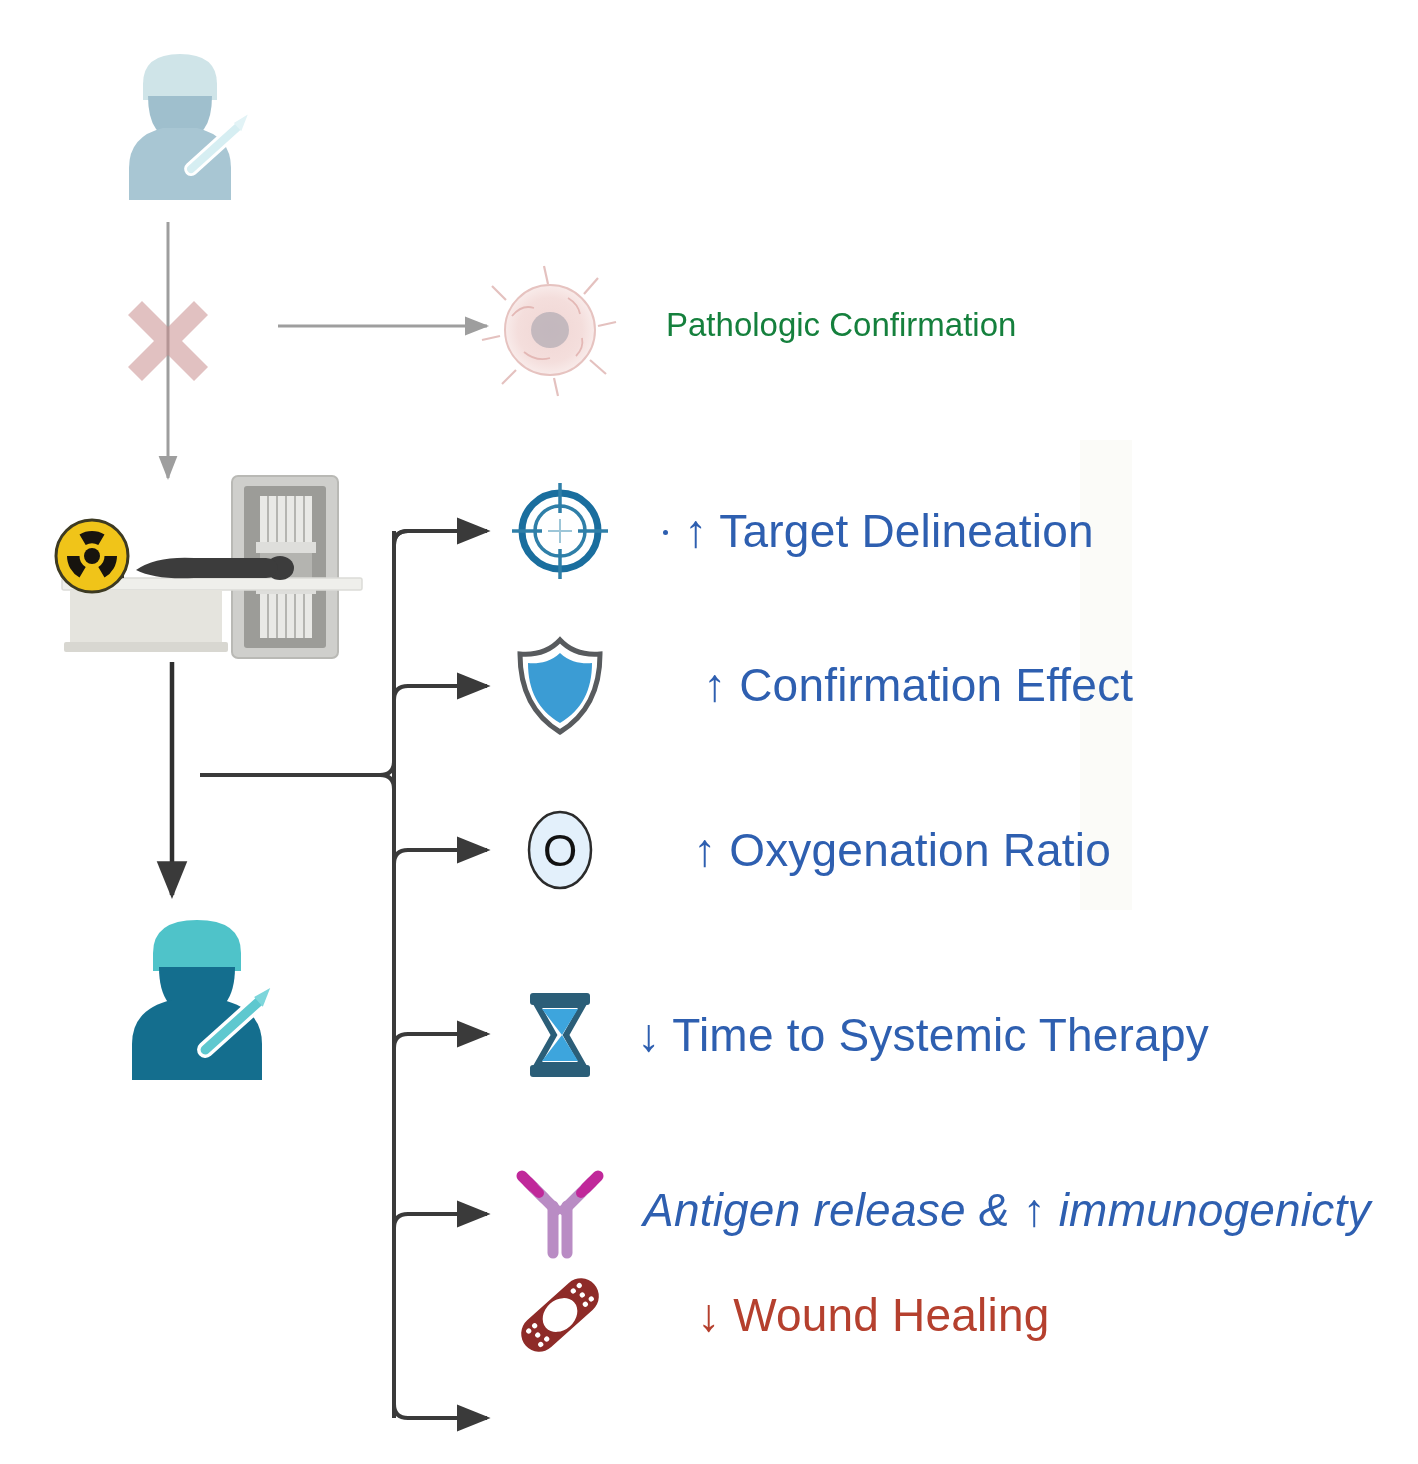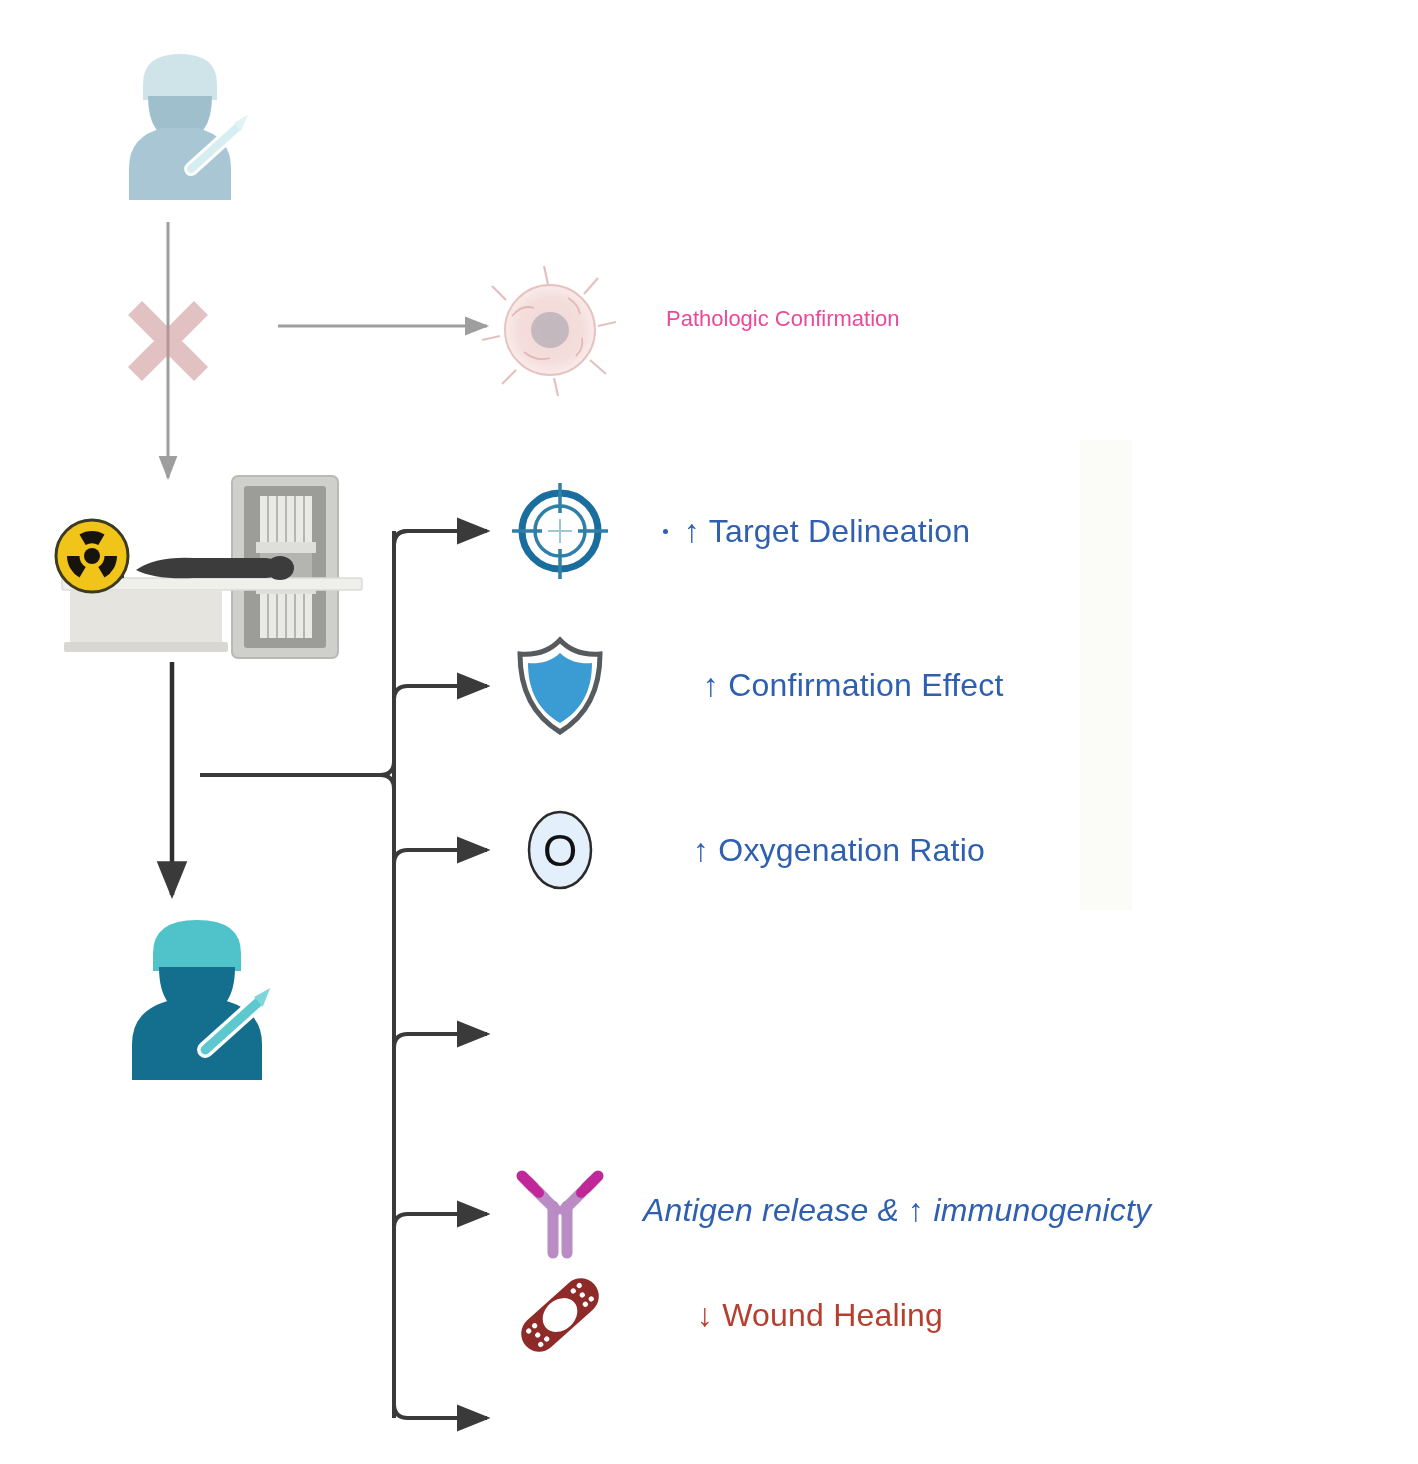--- a/index.html
+++ b/index.html
@@ -48,43 +48,43 @@
   }
   .row .icon-box {
     width: 110px;
     height: 110px;
     display: flex;
     align-items: center;
     justify-content: center;
     flex: 0 0 110px;
   }
   .row .label {
-    font-size: 32px;
+    font-size: 46px;
     letter-spacing: 0.2px;
     white-space: nowrap;
     color: #2e5fb0;
   }
   .row .label.red { color: #b5402e; }
   .arrow-glyph { font-weight: 700; }
 
   .leading-dot {
     display: inline-block;
     width: 5px; height: 5px;
     border-radius: 50%;
     background: #2e5fb0;
     vertical-align: middle;
     margin-right: 16px;
     margin-bottom: 4px;
   }
 
   
   .patho-label {
     position: absolute;
-    font-size: 22px;
-    color: #ec4899;
+    font-size: 33px;
+    color: #15803d;
     white-space: nowrap;
   }
 
   
   .machine { position: absolute; }
 </style>
 </head>
 <body>
 
 <div id="stage">
@@ -289,20 +289,35 @@
         <ellipse cx="52" cy="52" rx="31" ry="38" fill="#e3f0fb" stroke="#2b2b2b" stroke-width="2.5"></ellipse>
         <text x="52" y="68" text-anchor="middle" font-family="Liberation Sans, sans-serif" font-size="44" fill="#111111">O</text>
       </svg>
     </div>
     <div class="label" style="margin-left:78px;">
       <span class="arrow-glyph">↑</span>
       <span>Oxygenation Ratio</span>
     </div>
   </div>
 
+  <div class="row" style="left:505px; top:980px;">
+    <div class="icon-box">
+      <svg viewBox="0 0 104 104" width="104" height="104">
+        <rect x="22" y="10" width="60" height="12" rx="3" fill="#2b5e78"></rect>
+        <rect x="22" y="82" width="60" height="12" rx="3" fill="#2b5e78"></rect>
+        <path d="M29,22 L75,22 L58,52 L75,82 L29,82 L46,52 Z" fill="none" stroke="#2b5e78" stroke-width="6"></path>
+        <path d="M34,26 L70,26 L54,52 Z" fill="#3da5dd"></path>
+        <path d="M54,52 L70,78 L34,78 Z" fill="#3da5dd"></path>
+      </svg>
+    </div>
+    <div class="label" style="margin-left:22px;">
+      <span class="arrow-glyph">↓</span>
+      <span>Time to Systemic Therapy</span>
+    </div>
+  </div>
 
   <div class="row" style="left:505px; top:1155px;">
     <div class="icon-box">
       <svg viewBox="0 0 104 104" width="104" height="104">
         <g stroke-linecap="round">
           <line x1="45" y1="95" x2="45" y2="48" stroke="#b98cc4" stroke-width="11"></line>
           <line x1="59" y1="95" x2="59" y2="48" stroke="#b98cc4" stroke-width="11"></line>
           <line x1="48" y1="52" x2="20" y2="24" stroke="#b98cc4" stroke-width="11"></line>
           <line x1="56" y1="52" x2="84" y2="24" stroke="#b98cc4" stroke-width="11"></line>
           <line x1="26" y1="30" x2="14" y2="18" stroke="#c0289a" stroke-width="11"></line>

